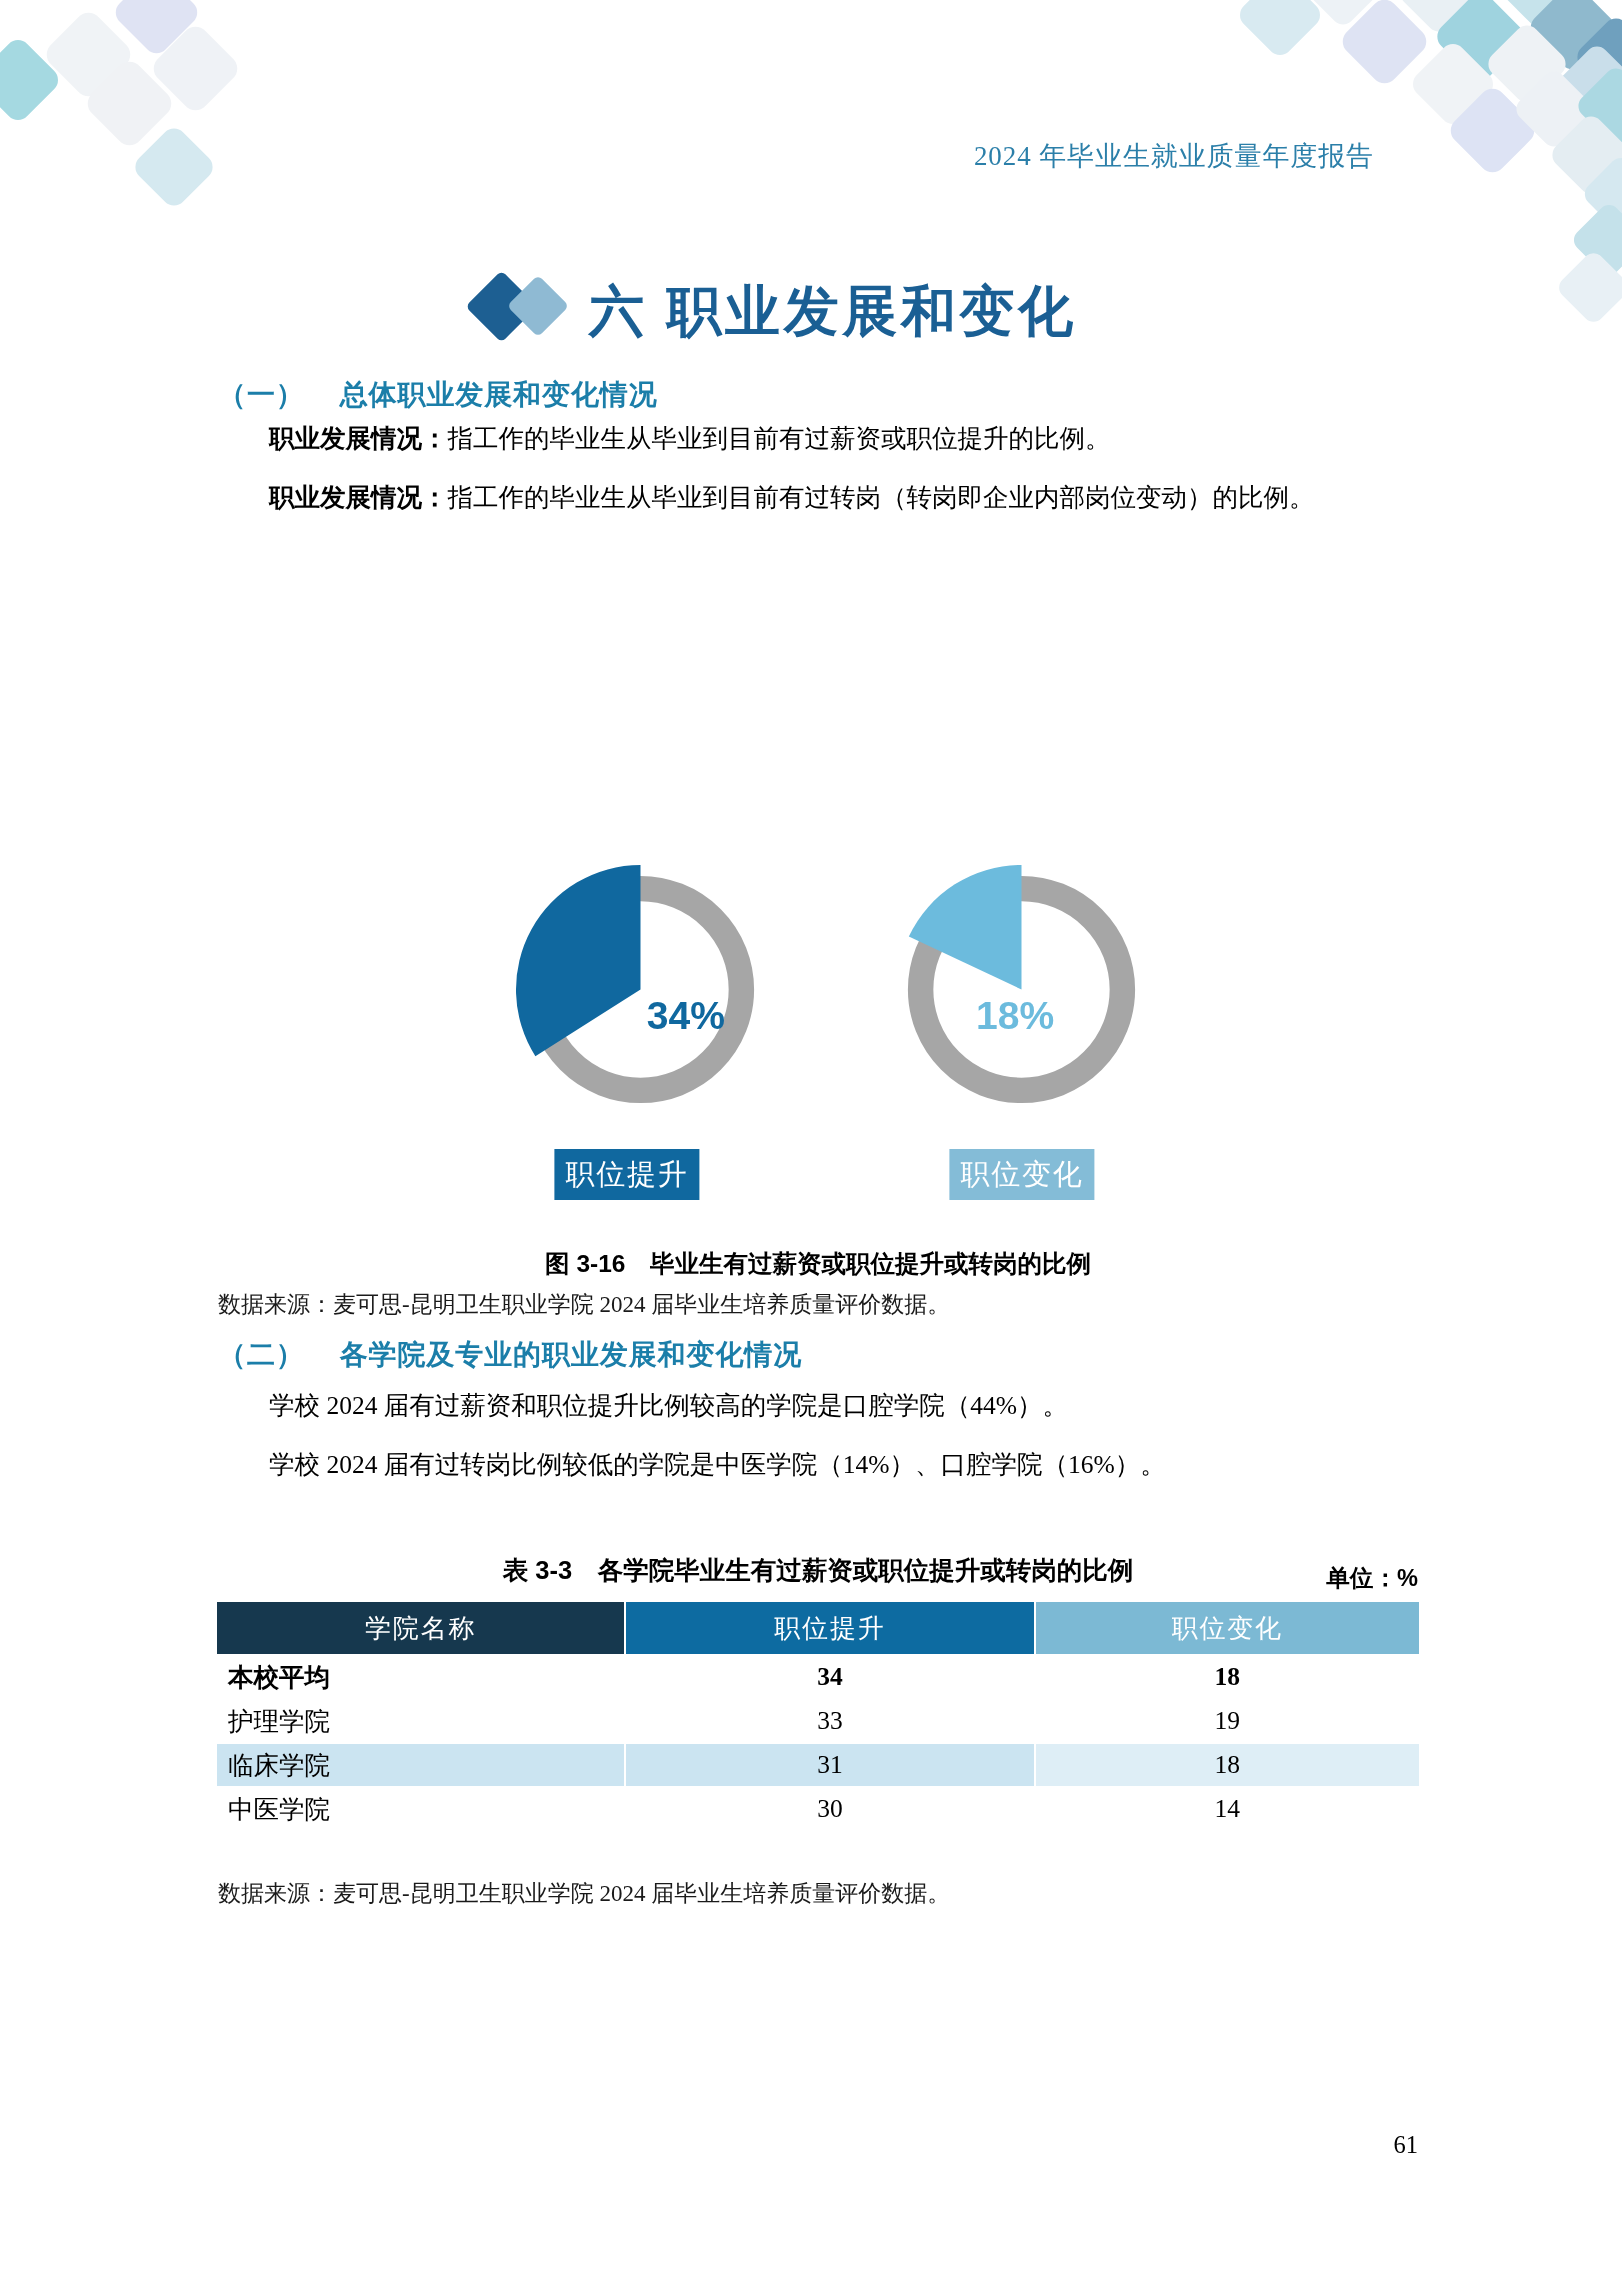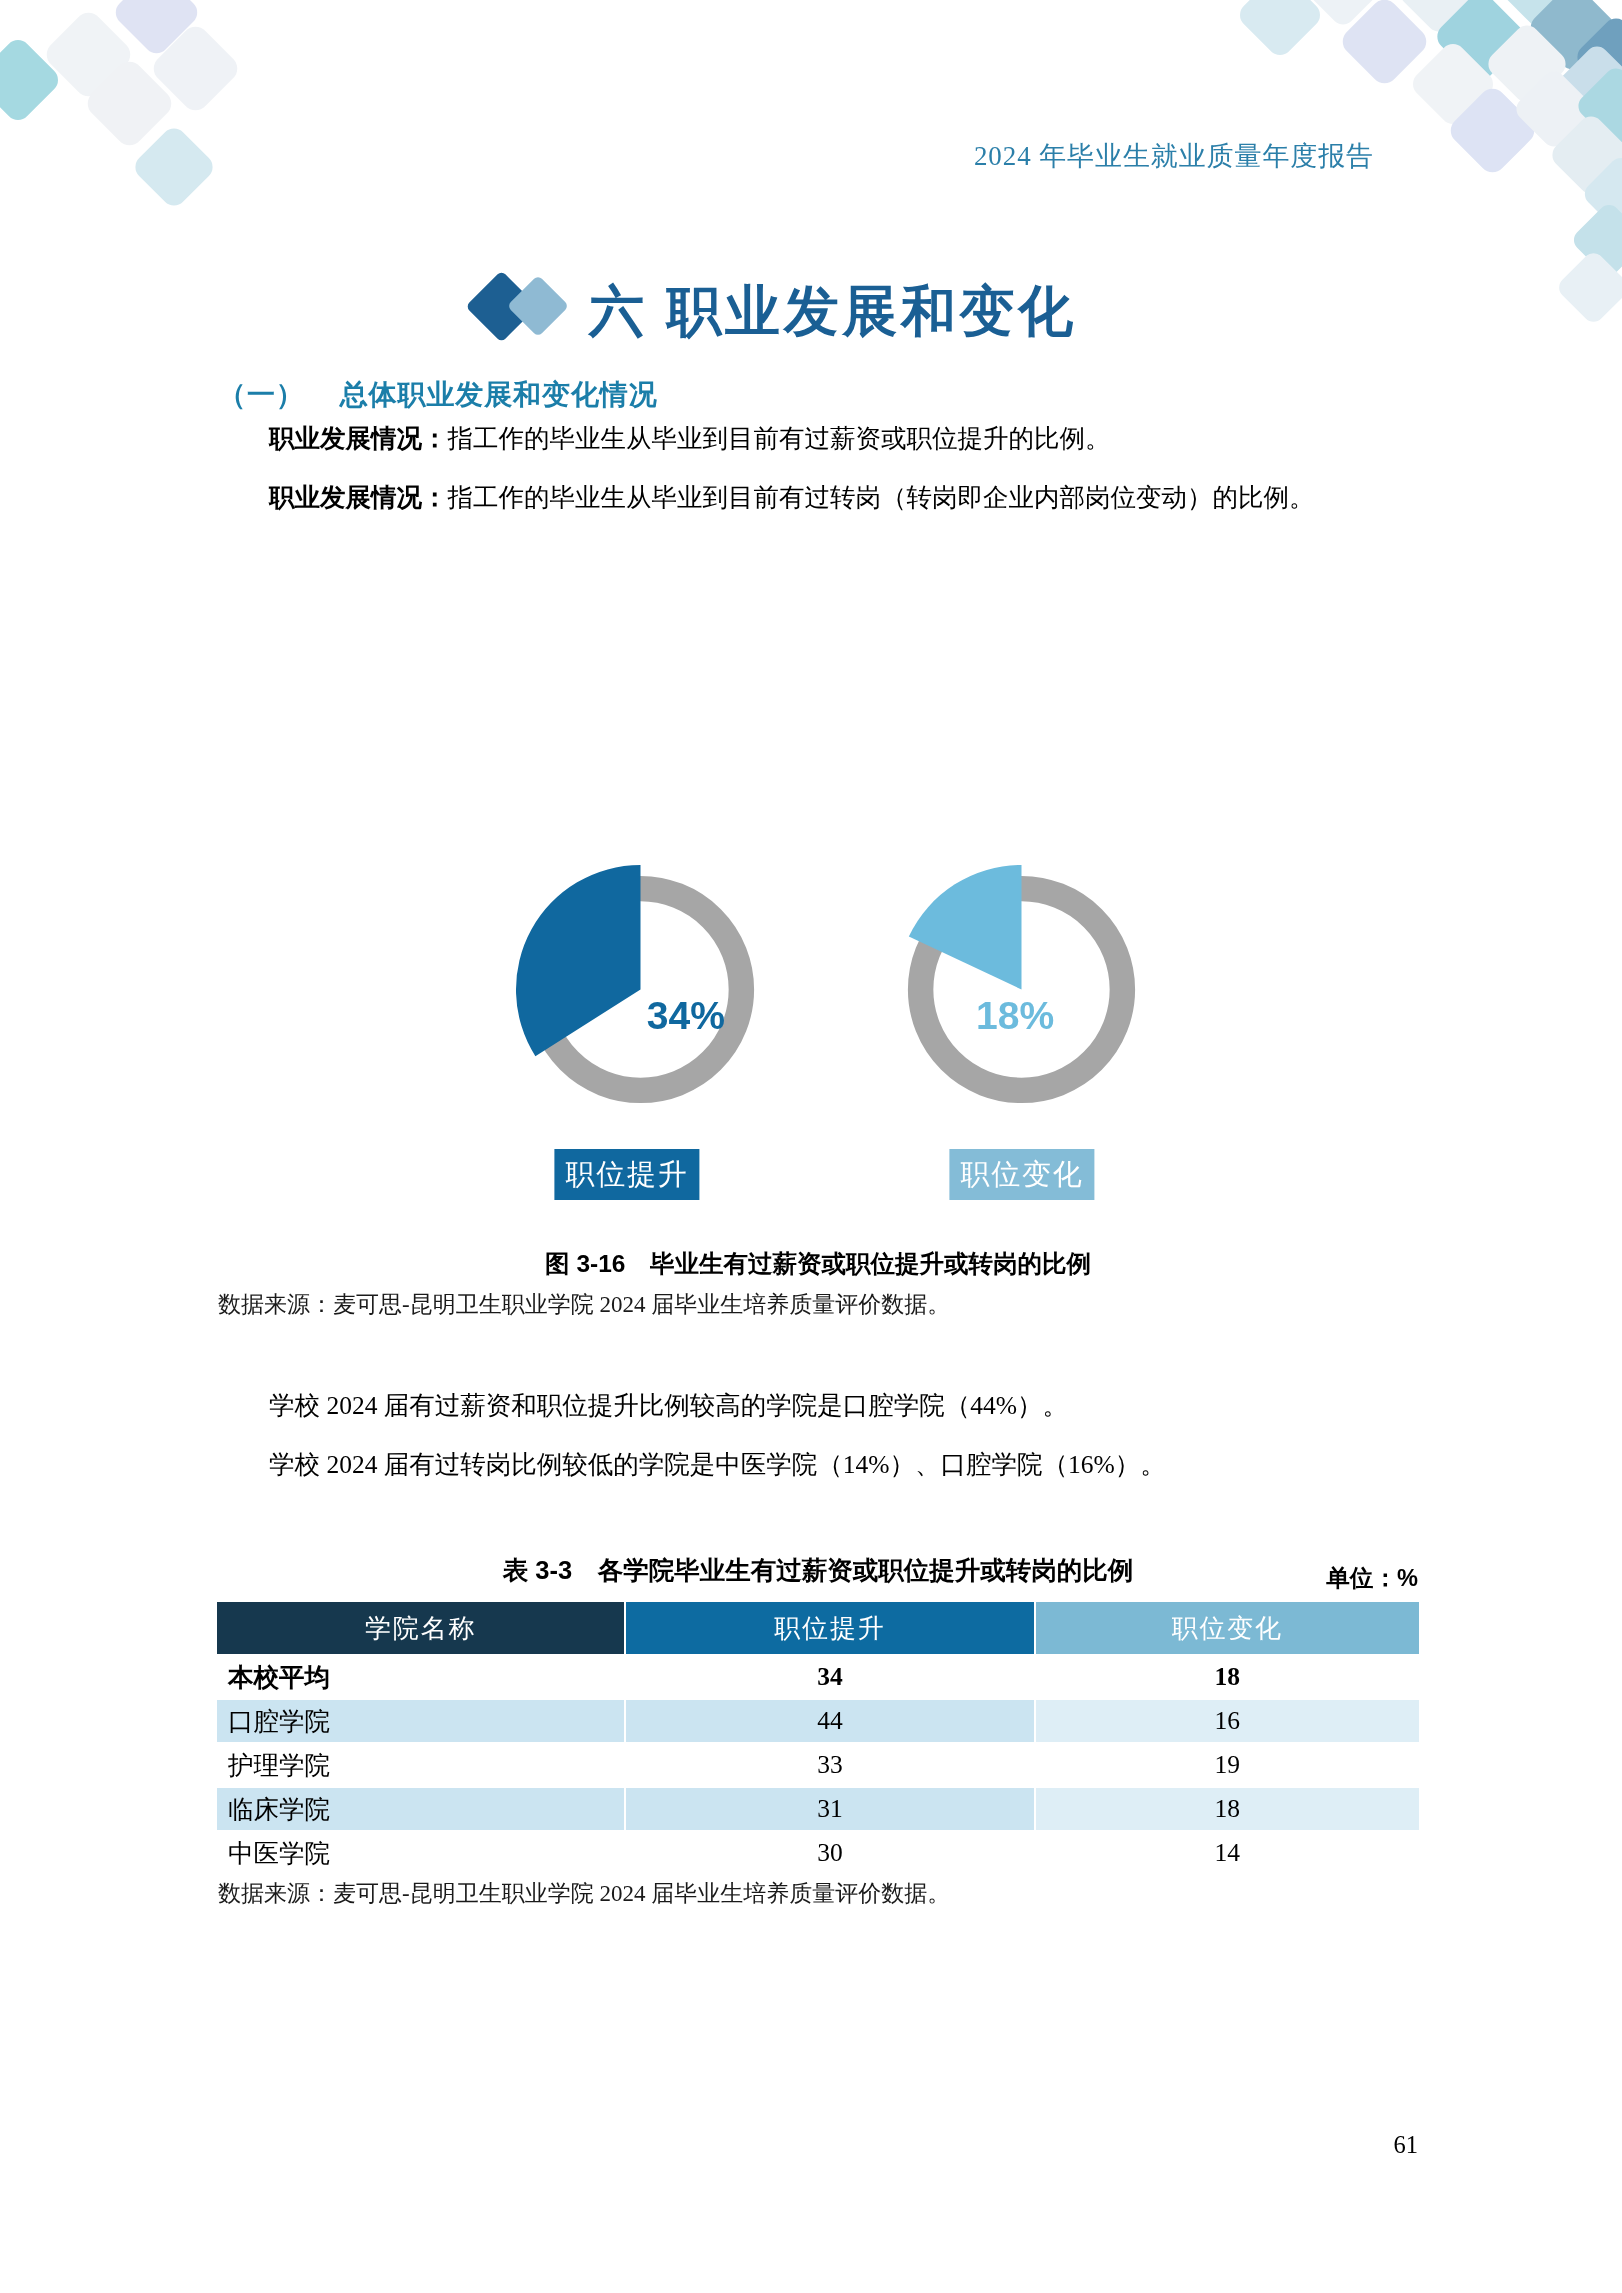--- a/index.html
+++ b/index.html
@@ -148,20 +148,23 @@
         <path d="M 0 0 L 0 -137 A 137 137 0 0 0 -123.96 -58.33 Z" fill="#6CBBDD"></path>
         <text x="-7" y="44" text-anchor="middle" fill="#6CBBDD" font-family="&quot;Liberation Sans&quot;, sans-serif" font-size="43" font-weight="bold">18%</text>
       </svg></div>
 
   <div class="abs chart-badge" id="badge1">职位提升</div>
   <div class="abs chart-badge" id="badge2">职位变化</div>
 
   <div class="abs fig-caption">图 3-16　毕业生有过薪资或职位提升或转岗的比例</div>
   <div class="abs data-source" id="source1">数据来源：麦可思-昆明卫生职业学院 2024 届毕业生培养质量评价数据。</div>
 
+  <div class="abs sec-heading" id="heading2">
+    <span class="num">（二）</span><span>各学院及专业的职业发展和变化情况</span>
+  </div>
 
   <div class="abs body-block" id="body2">
     <p>学校 2024 届有过薪资和职位提升比例较高的学院是口腔学院（44%）。</p>
     <p>学校 2024 届有过转岗比例较低的学院是中医学院（14%）、口腔学院（16%）。</p>
   </div>
 
   <div class="abs tbl-title">表 3-3　各学院毕业生有过薪资或职位提升或转岗的比例</div>
   <div class="abs unit-label">单位：%</div>
 
   <table class="college-table">
@@ -171,25 +174,20 @@
         <th class="c2">职位提升</th>
         <th class="c3">职位变化</th>
       </tr>
     </thead>
     <tbody id="table-body">
         <tr class="bold">
           <td class="name">本校平均</td>
           <td class="val">34</td>
           <td class="val last">18</td>
         </tr>
-        <tr class="stripe">
-          <td class="name">口腔学院</td>
-          <td class="val">44</td>
-          <td class="val last">16</td>
-        </tr>
         <tr>
           <td class="name">护理学院</td>
           <td class="val">33</td>
           <td class="val last">19</td>
         </tr>
         <tr class="stripe">
           <td class="name">临床学院</td>
           <td class="val">31</td>
           <td class="val last">18</td>
         </tr>

